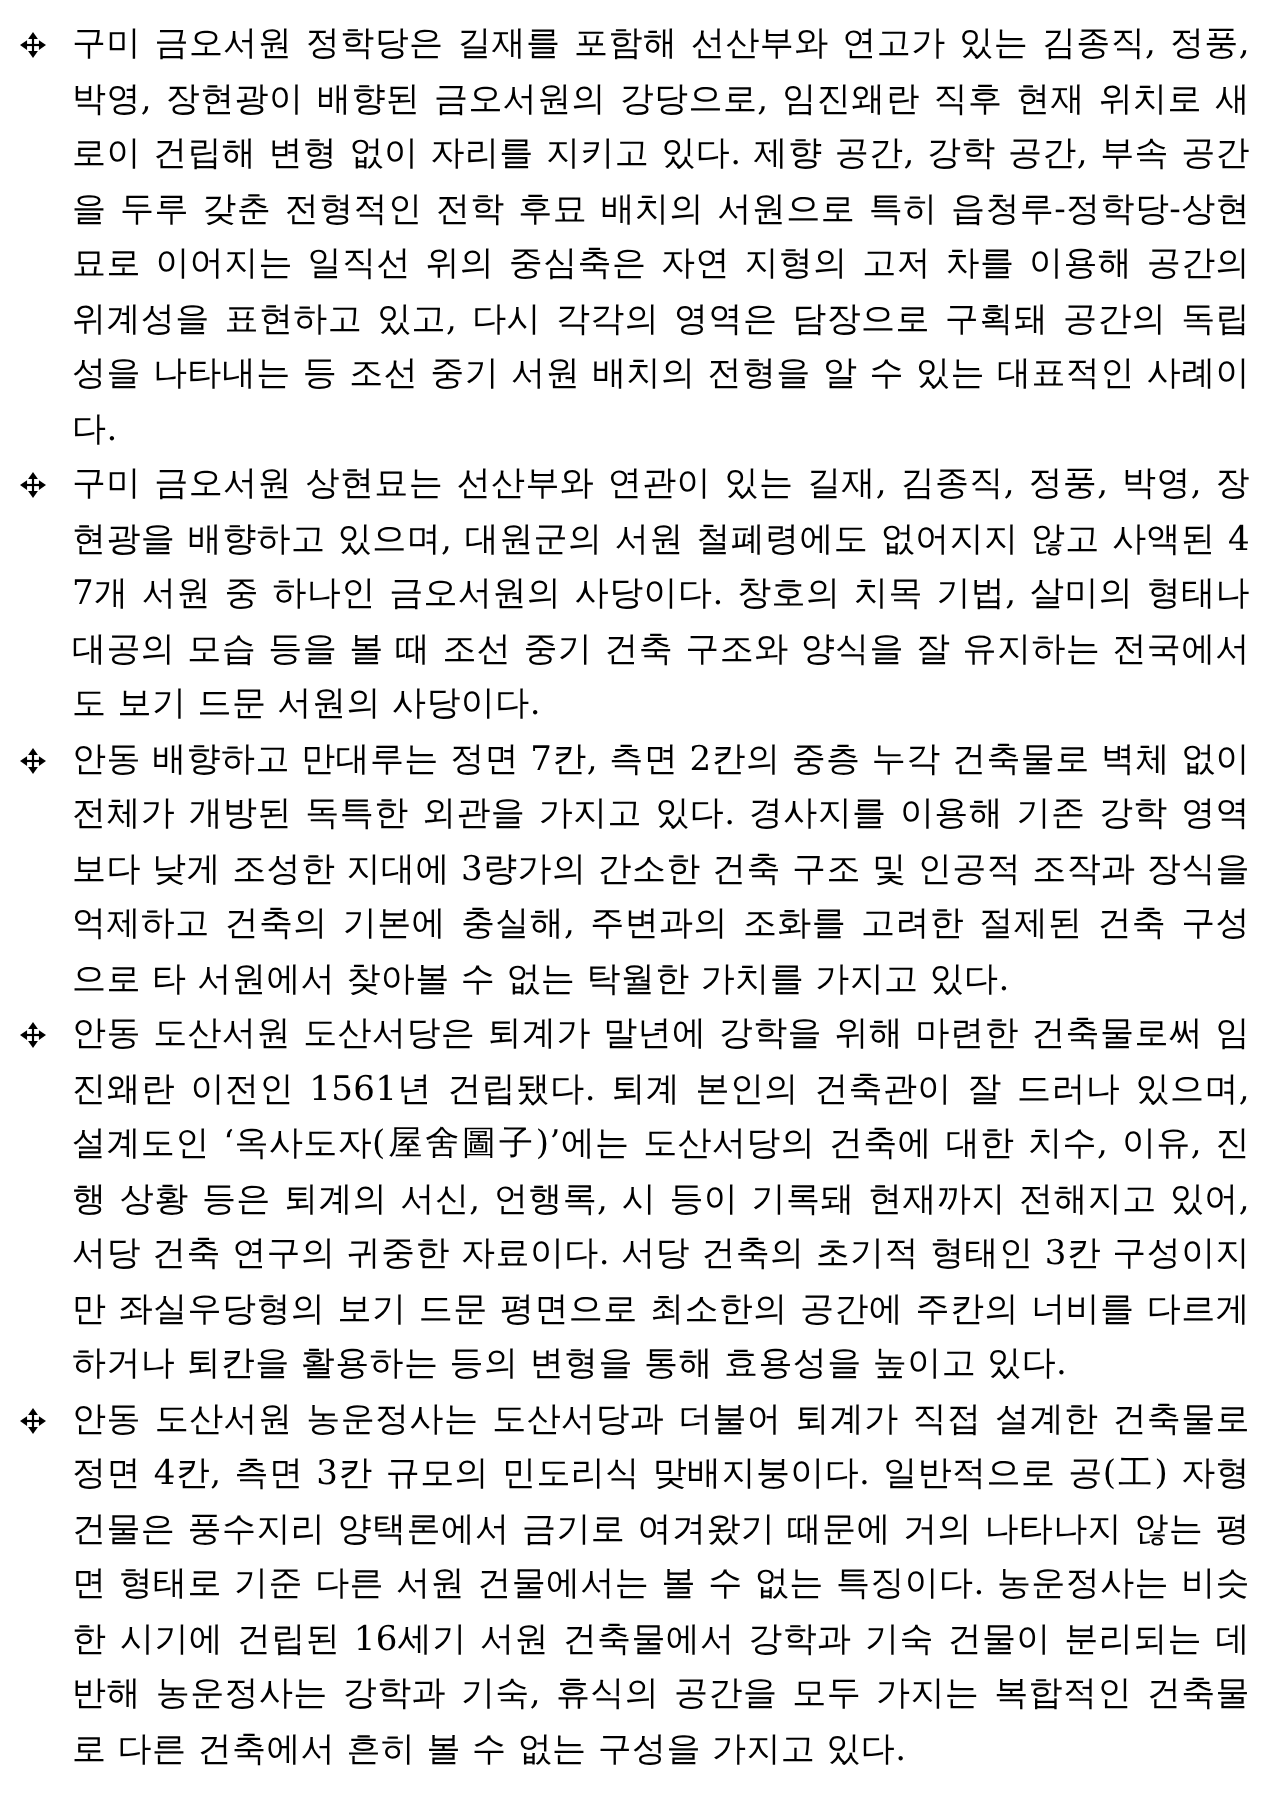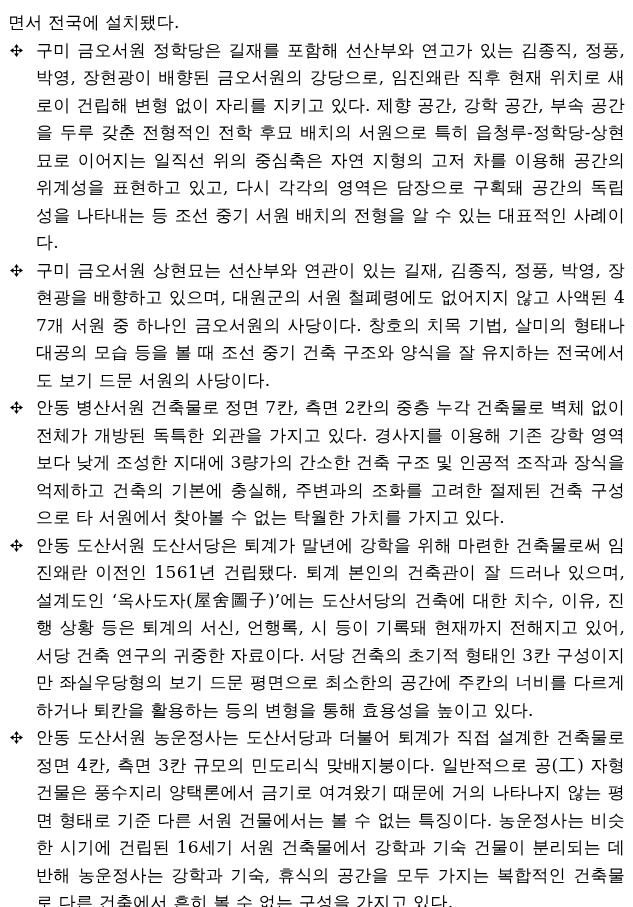--- a/index.html
+++ b/index.html
@@ -48,21 +48,20 @@
     display: block;
     width: 13px;
     height: 13px;
   }
 </style>
 </head>
 <body>
 
 <div class="page">
 
-  <p class="para">면서 전국에 설치됐다.</p>
 
   <div class="bullet-item">
     <span class="bullet-icon">
       <svg viewBox="0 0 24 24" xmlns="http://www.w3.org/2000/svg" fill="#000000">
         <polygon points="12,0 16.5,6.5 7.5,6.5"></polygon>
         <polygon points="12,24 7.5,17.5 16.5,17.5"></polygon>
         <polygon points="0,12 6.5,7.5 6.5,16.5"></polygon>
         <polygon points="24,12 17.5,16.5 17.5,7.5"></polygon>
         <rect x="11" y="5" width="2" height="14"></rect>
         <rect x="5" y="11" width="14" height="2"></rect>
@@ -89,21 +88,21 @@
     <span class="bullet-icon">
       <svg viewBox="0 0 24 24" xmlns="http://www.w3.org/2000/svg" fill="#000000">
         <polygon points="12,0 16.5,6.5 7.5,6.5"></polygon>
         <polygon points="12,24 7.5,17.5 16.5,17.5"></polygon>
         <polygon points="0,12 6.5,7.5 6.5,16.5"></polygon>
         <polygon points="24,12 17.5,16.5 17.5,7.5"></polygon>
         <rect x="11" y="5" width="2" height="14"></rect>
         <rect x="5" y="11" width="14" height="2"></rect>
       </svg>
     </span>
-    <span>안동 병산서원 건축물로 정면 7칸, 측면 2칸의 중층 누각 건축물로 벽체 없이 전체가 개방된 독특한 외관을 가지고 있다. 경사지를 이용해 기존 강학 영역보다 낮게 조성한 지대에 3량가의 간소한 건축 구조 및 인공적 조작과 장식을 억제하고 건축의 기본에 충실해, 주변과의 조화를 고려한 절제된 건축 구성으로 타 서원에서 찾아볼 수 없는 탁월한 가치를 가지고 있다.</span>
+    <span>안동 배향하고 만대루는 정면 7칸, 측면 2칸의 중층 누각 건축물로 벽체 없이 전체가 개방된 독특한 외관을 가지고 있다. 경사지를 이용해 기존 강학 영역보다 낮게 조성한 지대에 3량가의 간소한 건축 구조 및 인공적 조작과 장식을 억제하고 건축의 기본에 충실해, 주변과의 조화를 고려한 절제된 건축 구성으로 타 서원에서 찾아볼 수 없는 탁월한 가치를 가지고 있다.</span>
   </div>
 
   <div class="bullet-item">
     <span class="bullet-icon">
       <svg viewBox="0 0 24 24" xmlns="http://www.w3.org/2000/svg" fill="#000000">
         <polygon points="12,0 16.5,6.5 7.5,6.5"></polygon>
         <polygon points="12,24 7.5,17.5 16.5,17.5"></polygon>
         <polygon points="0,12 6.5,7.5 6.5,16.5"></polygon>
         <polygon points="24,12 17.5,16.5 17.5,7.5"></polygon>
         <rect x="11" y="5" width="2" height="14"></rect>

